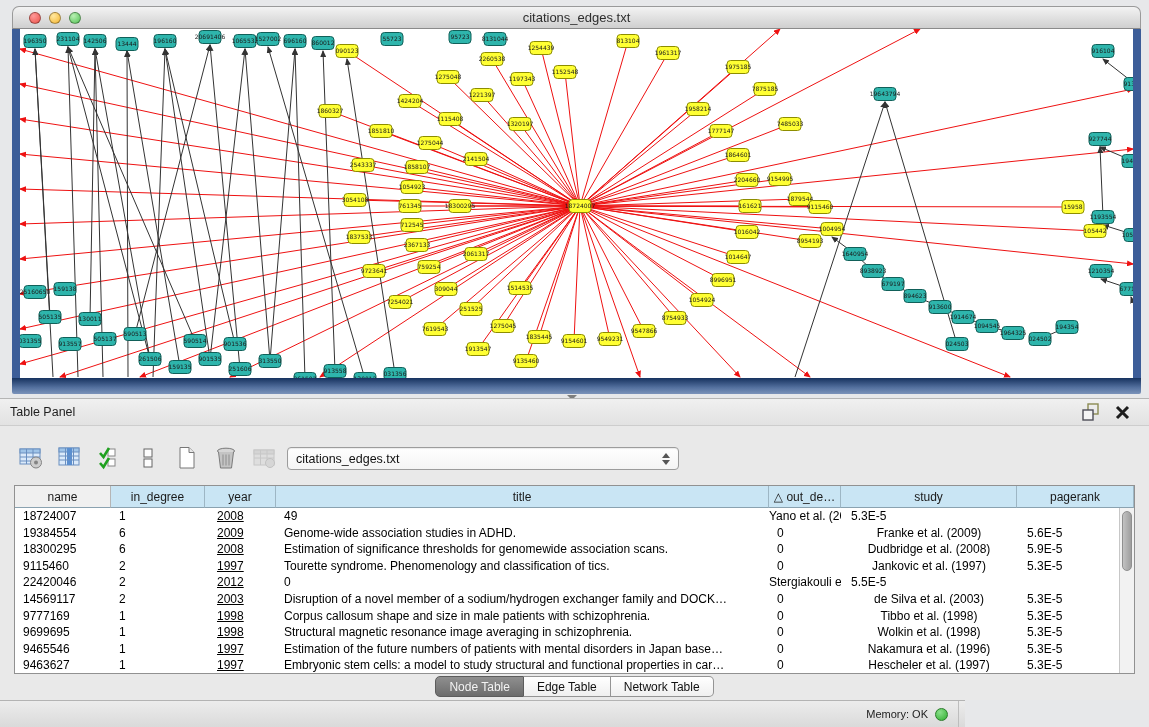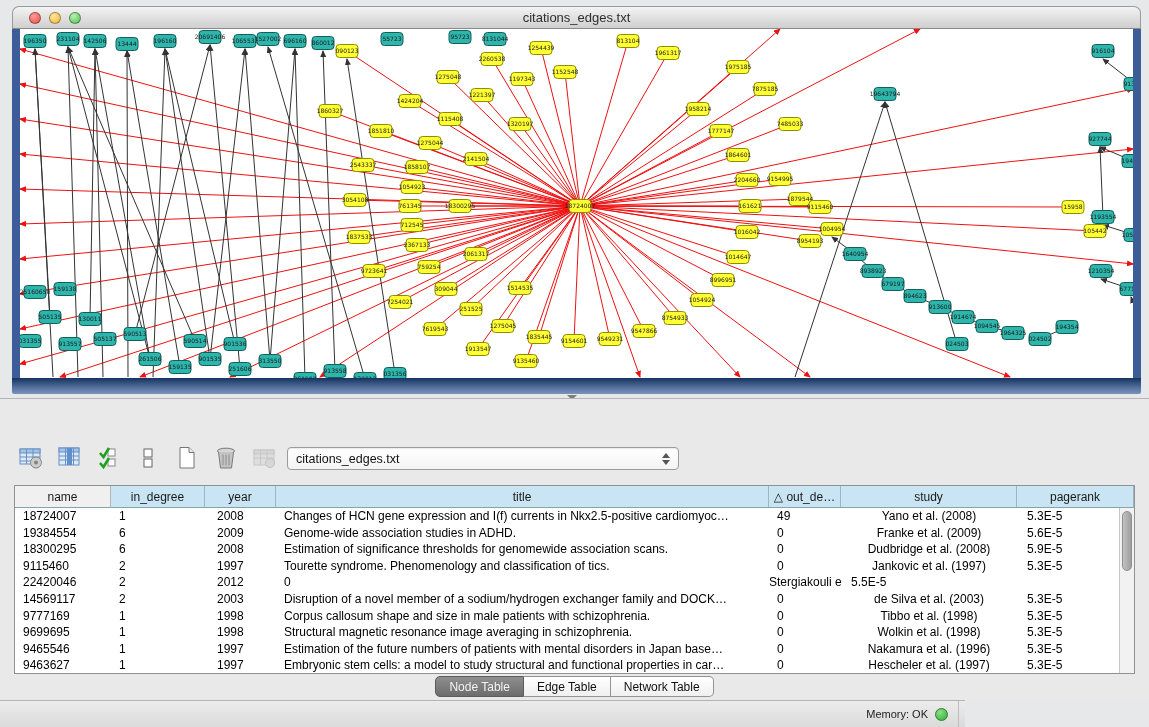--- a/index.html
+++ b/index.html
@@ -44,21 +44,21 @@
   
   .datatable { position:absolute; left:14px; top:86px; width:1121px; height:189px; background:#fff; border:1px solid #919191; }
   .thead { display:grid; grid-template-columns:96px 94px 71px 493px 72px 176px 1fr; height:22px; }
   .th { background:#c9e5f4; border-right:1px solid #9db6c4; border-bottom:1px solid #8aa2b0; display:flex; align-items:center;
         justify-content:center; font-size:12px; color:#1a1a1a; overflow:hidden; white-space:nowrap; }
   .th.plain { background:#f0f0f0; border-right:1px solid #b5b5b5;text-align:right; }
   .tbody { position:absolute; left:0; top:22px; right:15px; bottom:0; overflow:hidden; }
   .tr { display:grid; grid-template-columns:96px 94px 71px 493px 72px 176px 1fr; height:16.6px; background:#fff; }
   .td { font-size:12px; color:#000; line-height:16.6px; white-space:nowrap; overflow:hidden; padding-left:8px; }
   .td.c-short { text-align:center; padding-left:0; }
-  .td.c-year { padding-left:12px; }
+  .td.c-year { padding-left:12px;text-decoration:underline; }
   .td.c-pagerank { padding-left:10px; }
   .vscroll { position:absolute; right:0; top:22px; bottom:0; width:15px; background:#f2f2f2; border-left:1px solid #c7c7c7; }
   .vthumb { position:absolute; left:2px; top:3px; width:10px; height:60px; border-radius:6px;
             background:linear-gradient(90deg,#c2c2c2,#9e9e9e); border:1px solid #8f8f8f; }
 
   
   .tabs { position:absolute; left:0; right:0; top:277px; display:flex; justify-content:center; }
   .tab { border:1px solid #949494; border-left:none; padding:0 13px; height:21px; line-height:20px; font-size:12px;
          background:linear-gradient(#ffffff,#efefef); color:#111; }
   .tab:first-child { border-left:1px solid #949494; border-radius:5px 0 0 5px; }
@@ -674,20 +674,37 @@
           <text x="1125" y="307" text-anchor="middle" font-size="6" font-family="DejaVu Sans, sans-serif" fill="#1a1a1a">924502</text>
         </g>
       </svg>
   </div>
   <div class="net-bottom"></div>
 </div>
 
 <div class="split-arrow"></div>
 
 <div class="table-panel">
+  <div class="panel-header">
+    <span class="panel-title">Table Panel</span>
+    <span class="spacer"></span>
+    <span class="panel-icons">
+        <span class="icon-btn">
+          <svg width="22" height="22">
+            <rect x="9" y="3" width="10" height="10" fill="none" stroke="#8a8a52" stroke-width="1.4"></rect>
+            <rect x="4" y="9" width="10" height="10" fill="#f4f4f4" stroke="#4d4d57" stroke-width="1.4"></rect>
+          </svg>
+        </span>
+        <span class="icon-btn">
+          <svg width="22" height="22">
+            <path d="M6 6L17 17M17 6L6 17" stroke="#1d1d1d" stroke-width="3"></path>
+          </svg>
+        </span>
+      </span>
+  </div>
 
   <div class="toolbar">
       <span class="tool">
         <svg width="26" height="26">
           <rect x="2" y="4" width="20" height="15" fill="#dbeafa" stroke="#6a8fc0"></rect>
           <rect x="2" y="4" width="20" height="4" fill="#9fc4e8" stroke="#6a8fc0"></rect>
           <path d="M2 12h20M2 16h20M8.5 4v15M15 4v15" stroke="#6a8fc0" fill="none"></path>
           <circle cx="18" cy="17.5" r="5.5" fill="#cdcdcd" stroke="#848484"></circle>
           <circle cx="18" cy="17.5" r="2" fill="#848484"></circle>
         </svg>
@@ -761,21 +778,20 @@
         <div class="th">title</div>
         <div class="th">△ out_de…</div>
         <div class="th">study</div>
         <div class="th">pagerank</div>
       </div>
     <div class="tbody">
         <div class="tr">
           <div class="td c-name">18724007</div>
           <div class="td c-in_degree">1</div>
           <div class="td c-year">2008</div>
-          <div class="td c-title">Changes of HCN gene expression and I(f) currents in Nkx2.5-positive cardiomyoc…</div>
           <div class="td c-out_degree">49</div>
           <div class="td c-short">Yano et al. (2008)</div>
           <div class="td c-pagerank">5.3E-5</div>
         </div>
         <div class="tr">
           <div class="td c-name">19384554</div>
           <div class="td c-in_degree">6</div>
           <div class="td c-year">2009</div>
           <div class="td c-title">Genome-wide association studies in ADHD.</div>
           <div class="td c-out_degree">0</div>

